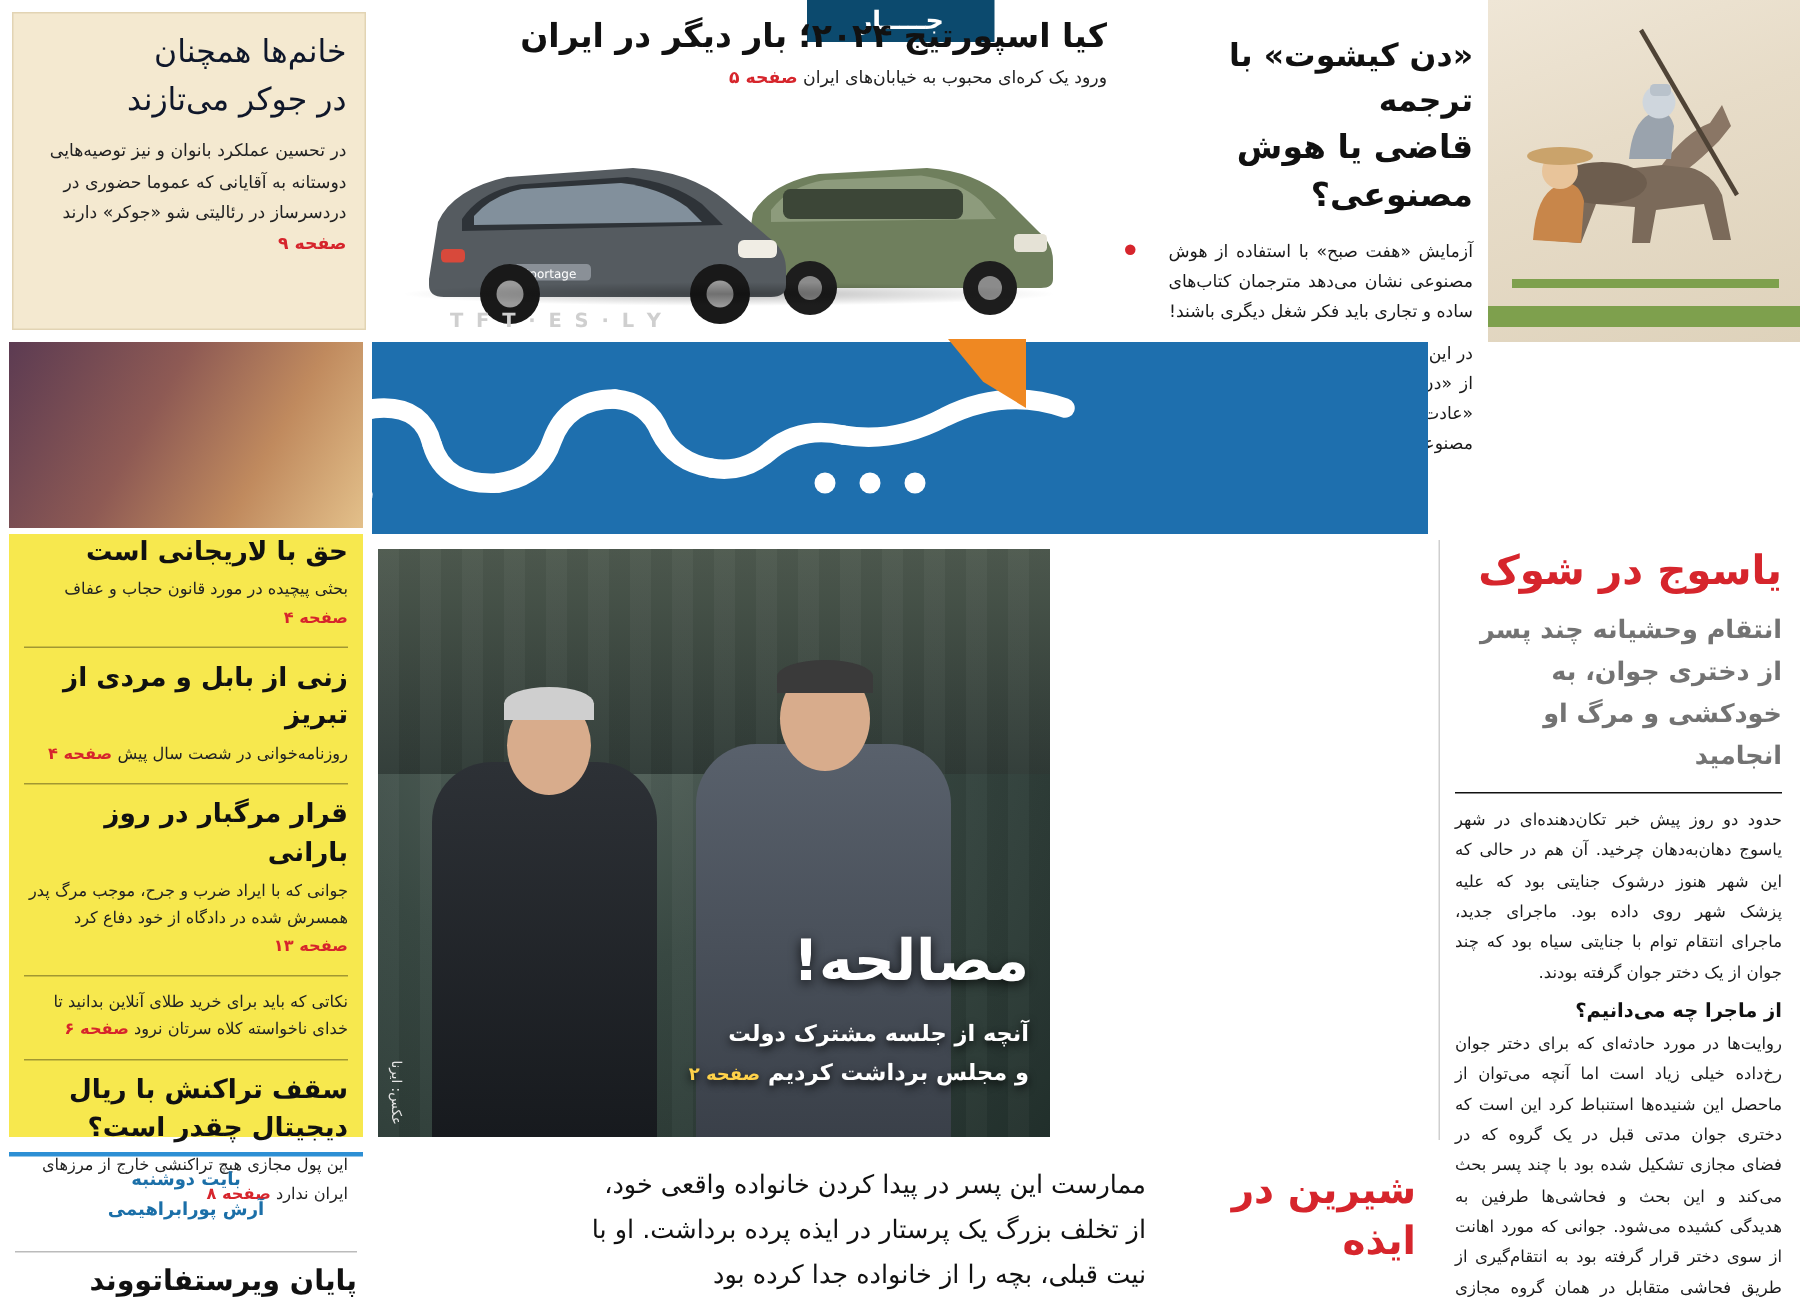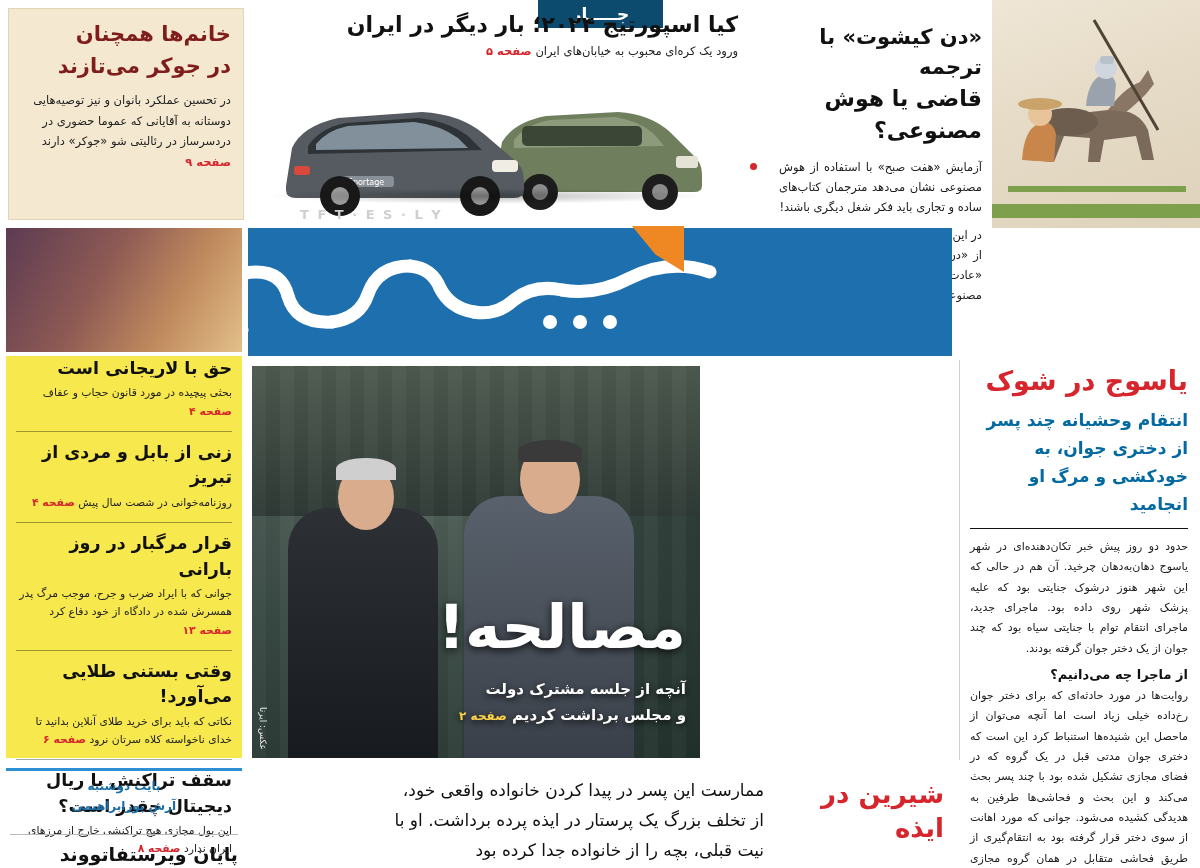--- a/index.html
+++ b/index.html
@@ -86,21 +86,21 @@
     position: absolute; bottom: 16px; left: 20px; width: 440px; height: 16px;
     background: radial-gradient(ellipse at center, rgba(0,0,0,.28), rgba(0,0,0,0) 70%);
   }
 
   
   .yellow-top {
     position: absolute; top: 8px; left: 8px; width: 236px; height: 212px;
     background: #f4e9d0; border: 1px solid #e2d4b4;
     padding: 10px 12px; text-align: right;
   }
-  .yt-title { font-size: 21px; font-weight: bold; line-height: 1.5; color: #7f1d1d; }
+  .yt-title { font-size: 21px; font-weight: normal; line-height: 1.5; color: #0f172a; }
   .yt-sub { font-size: 11.5px; line-height: 1.8; color: #222; margin-top: 8px; }
 
   
   .wm {
     position: absolute; bottom: 6px; font-size: 13px; letter-spacing: 2px;
     color: #cfcfcf; font-weight: bold;
   }
 
   
   .blue-band {
@@ -123,21 +123,21 @@
 
   
   .col-yasuj {
     position: absolute; top: 364px; right: 6px; width: 230px; height: 500px;
     text-align: right; padding: 0 6px;
   }
   .yasuj-title {
     font-size: 27px; font-weight: bold; color: #d6252c; line-height: 1.25;
   }
   .yasuj-deck {
-    font-size: 17px; font-weight: bold; color: #0369a1; line-height: 1.65;
+    font-size: 17px; font-weight: bold; color: #737373; line-height: 1.65;
     margin-top: 8px;
   }
   .rule { height: 1px; background: #111; margin: 10px 0 8px; }
   .yasuj-body {
     font-size: 11px; line-height: 1.85; color: #1a1a1a; text-align: justify;
   }
   .yasuj-sub {
     font-size: 13px; font-weight: bold; color: #111; margin: 8px 0 4px;
   }
 
@@ -177,21 +177,21 @@
     position: absolute; border-radius: 50%;
     background: #d8ac8c;
   }
   .head-left { left: 86px; bottom: 228px; width: 56px; height: 66px; }
   .head-right { left: 268px; bottom: 244px; width: 60px; height: 70px; }
   .hair {
     position: absolute; border-radius: 50% 50% 0 0; background: #cfcfcf;
   }
   .mosaleha {
     position: absolute; right: 14px; bottom: 96px;
-    color: #ffffff; font-size: 60px; font-weight: bold;
+    color: #ffffff; font-size: 38px; font-weight: bold;
     text-shadow: 0 2px 8px rgba(0,0,0,.8);
   }
   .mosaleha-sub {
     position: absolute; right: 14px; bottom: 30px; width: 280px;
     color: #fff; font-size: 15px; font-weight: bold; line-height: 1.7;
     text-align: right; text-shadow: 0 2px 6px rgba(0,0,0,.85);
   }
   .photo-credit {
     position: absolute; left: 6px; bottom: 8px; color: #e6e6e6;
     font-size: 9px; writing-mode: vertical-rl;
@@ -478,21 +478,20 @@
       <div class="ny-item">
         <div class="ny-title">قرار مرگبار در روز بارانی</div>
         <div class="ny-sub">
           <span>جوانی که با ایراد ضرب و جرح، موجب مرگ پدر همسرش شده در دادگاه از خود دفاع کرد</span>
           <span class="pg-red">صفحه ۱۳</span>
         </div>
       </div>
       <div class="ny-rule"></div>
 
       <div class="ny-item">
-        <div class="ny-title">وقتی بستنی طلایی می‌آورد!</div>
         <div class="ny-sub">
           <span>نکاتی که باید برای خرید طلای آنلاین بدانید تا خدای ناخواسته کلاه سرتان نرود</span>
           <span class="pg-red">صفحه ۶</span>
         </div>
       </div>
       <div class="ny-rule"></div>
 
       <div class="ny-item">
         <div class="ny-title">سقف تراکنش با ریال دیجیتال چقدر است؟</div>
         <div class="ny-sub">

